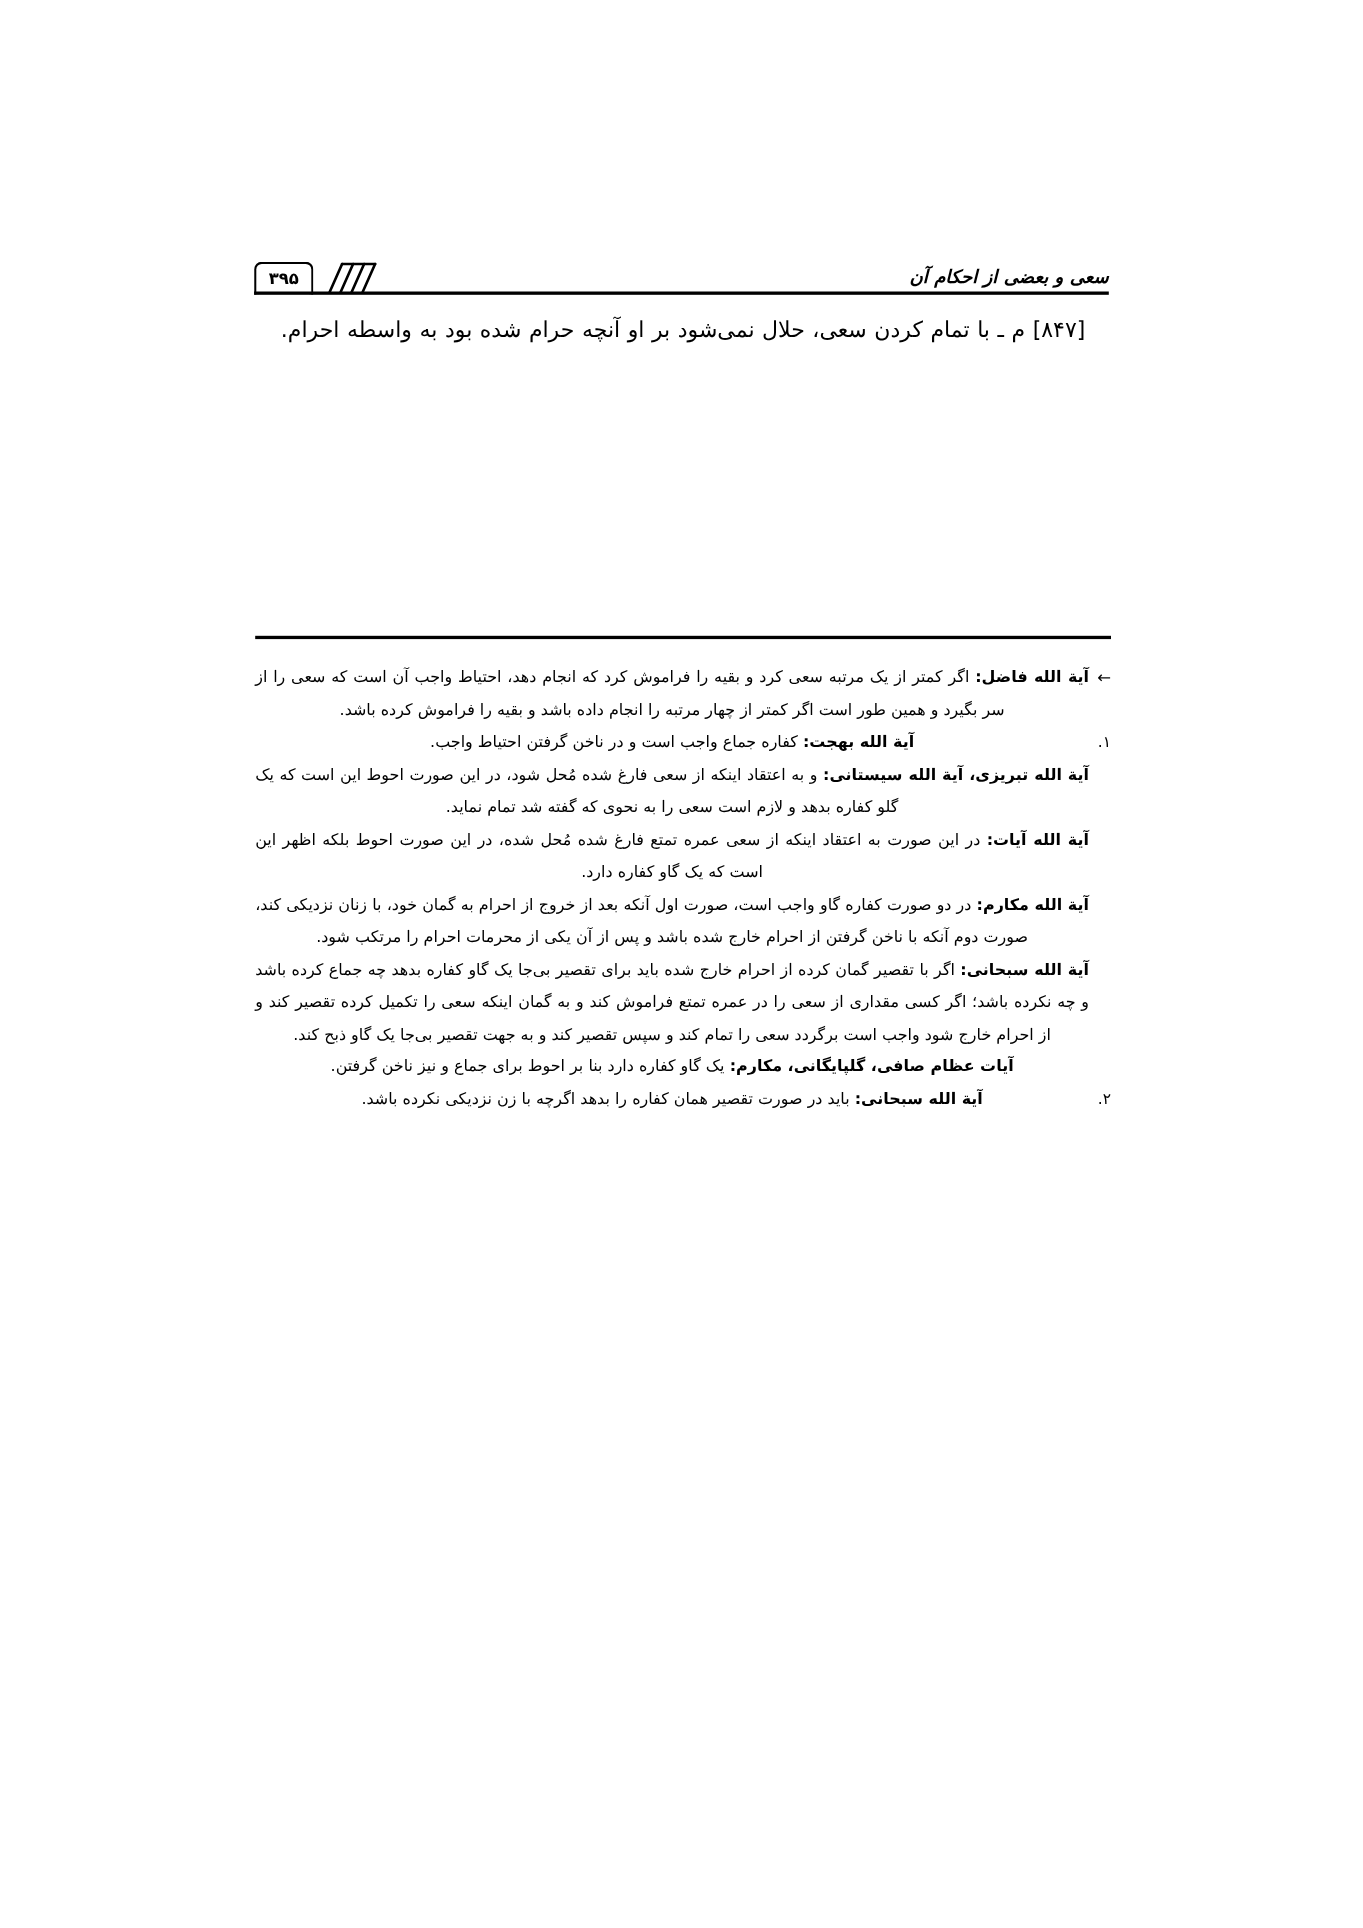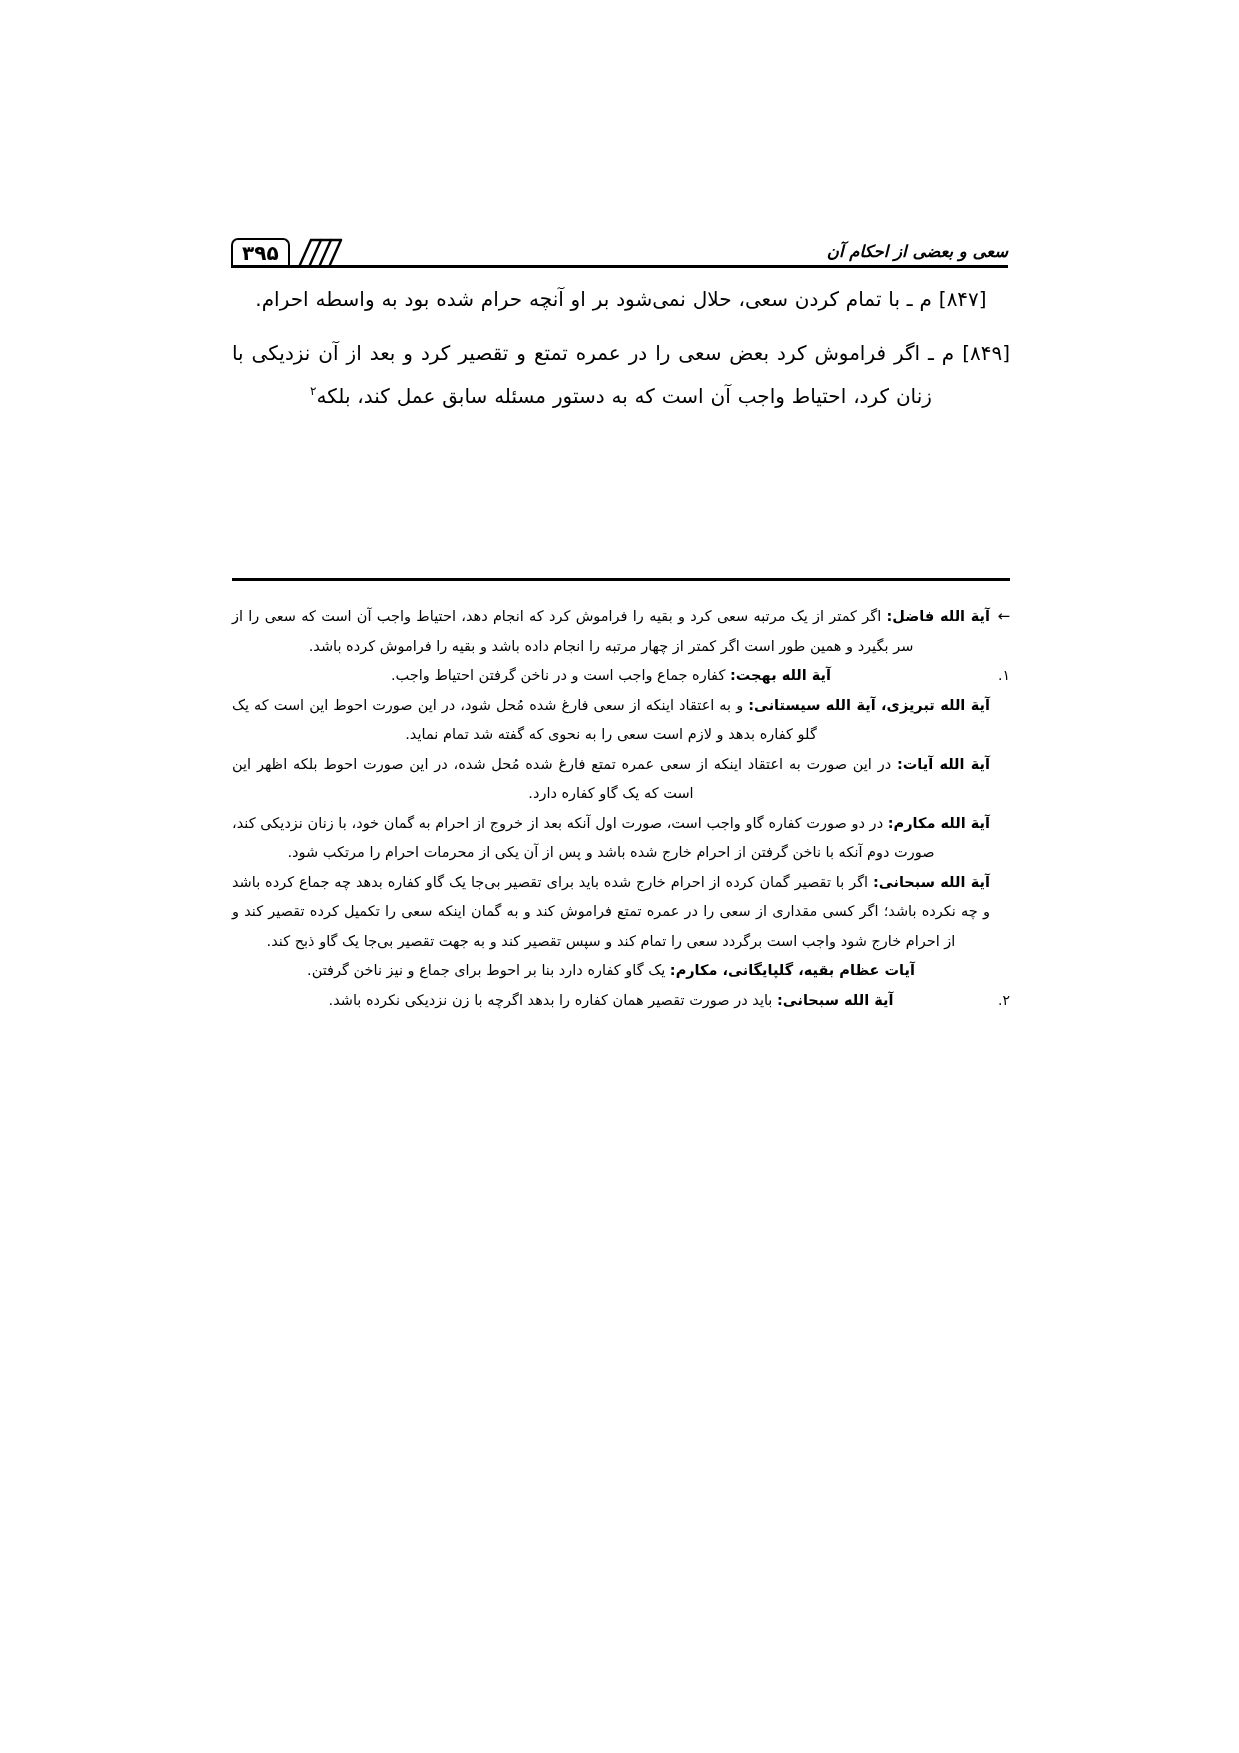--- a/index.html
+++ b/index.html
@@ -48,21 +48,21 @@
     border-bottom: none;
     border-radius: 7px 7px 0 0;
     background: #fff;
     display: flex;
     align-items: center;
     justify-content: center;
     padding: 0 9px 2px 9px;
     box-sizing: border-box;
   }
   .folio-num {
-    font-size: 20px;
+    font-size: 15px;
     line-height: 1;
     font-weight: 600;
     letter-spacing: .5px;
   }
   .folio-hatch {
     position: absolute;
     left: 66px;
     bottom: 1px;
     width: 46px;
     height: 29px;
@@ -166,21 +166,20 @@
     </svg>
     <div class="header-title">سعی و بعضی از احکام آن</div>
     <div class="header-rule"></div>
   </div>
 
   <div class="body-col">
 
     <p class="para"><span>[۸۴۷] م ـ با تمام کردن سعی، حلال نمی‌شود بر او آنچه حرام شده بود به واسطه احرام.</span></p>
 
 
-    <p class="para"><span>[۸۴۹] م ـ اگر فراموش کرد بعض سعی را در عمره تمتع و تقصیر کرد و بعد از آن نزدیکی با زنان کرد، احتیاط واجب آن است که به دستور مسئله سابق عمل کند، بلکه</span><span class="sup">۲</span></p>
 
   </div>
 
   <div class="fn-rule"></div>
 
   <div class="footnotes">
 
     <div class="fn-block">
       <div class="fn-marker arrow">←</div>
       <div class="fn-text"><span class="fn-authority">آیة الله فاضل:</span><span> اگر کمتر از یک مرتبه سعی کرد و بقیه را فراموش کرد که انجام دهد، احتیاط واجب آن است که سعی را از سر بگیرد و همین طور است اگر کمتر از چهار مرتبه را انجام داده باشد و بقیه را فراموش کرده باشد.</span></div>
@@ -206,21 +205,21 @@
       <div class="fn-text"><span class="fn-authority">آیة الله مکارم:</span><span> در دو صورت کفاره گاو واجب است، صورت اول آنکه بعد از خروج از احرام به گمان خود، با زنان نزدیکی کند، صورت دوم آنکه با ناخن گرفتن از احرام خارج شده باشد و پس از آن یکی از محرمات احرام را مرتکب شود.</span></div>
     </div>
 
     <div class="fn-block">
       <div class="fn-marker blank"></div>
       <div class="fn-text"><span class="fn-authority">آیة الله سبحانی:</span><span> اگر با تقصیر گمان کرده از احرام خارج شده باید برای تقصیر بی‌جا یک گاو کفاره بدهد چه جماع کرده باشد و چه نکرده باشد؛ اگر کسی مقداری از سعی را در عمره تمتع فراموش کند و به گمان اینکه سعی را تکمیل کرده تقصیر کند و از احرام خارج شود واجب است برگردد سعی را تمام کند و سپس تقصیر کند و به جهت تقصیر بی‌جا یک گاو ذبح کند.</span></div>
     </div>
 
     <div class="fn-block">
       <div class="fn-marker blank"></div>
-      <div class="fn-text"><span class="fn-authority">آیات عظام بقیه، گلپایگانی، مکارم:</span><span> یک گاو کفاره دارد بنا بر احوط برای جماع و نیز ناخن گرفتن.</span></div>
+      <div class="fn-text"><span class="fn-authority">آیات عظام صافی، گلپایگانی، مکارم:</span><span> یک گاو کفاره دارد بنا بر احوط برای جماع و نیز ناخن گرفتن.</span></div>
     </div>
 
 
     <div class="fn-block">
       <div class="fn-marker">۲.</div>
       <div class="fn-text"><span class="fn-authority">آیة الله سبحانی:</span><span> باید در صورت تقصیر همان کفاره را بدهد اگرچه با زن نزدیکی نکرده باشد.</span></div>
     </div>
 
 
   </div>

